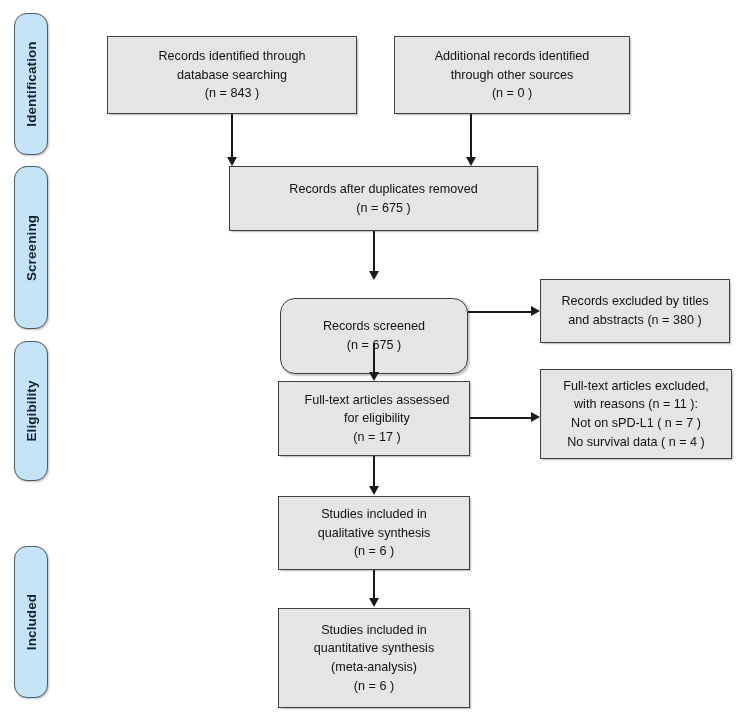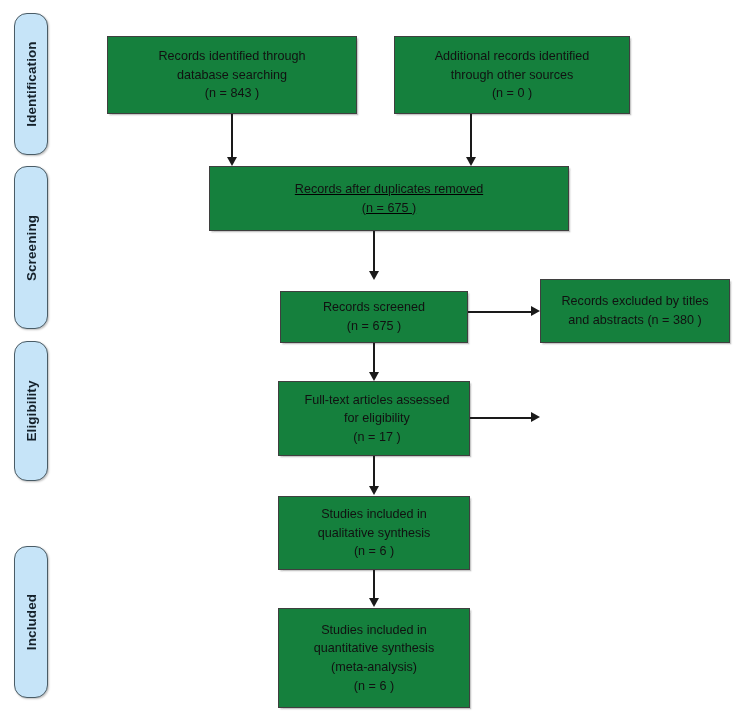--- a/index.html
+++ b/index.html
@@ -34,21 +34,21 @@
     font-size:13.5px;
     font-weight:bold;
     color:#15212b;
     letter-spacing:.1px;
   }
 
   
   .flow-box{
     position:absolute;
     box-sizing:border-box;
-    background:#15803d;
+    background:#e5e5e5;
     border:1.4px solid #3f3f3f;
     display:flex;
     align-items:center;
     justify-content:center;
     text-align:center;
     padding:2px 6px;
     box-shadow:1.5px 1.5px 1.5px rgba(0,0,0,.22);
   }
   .flow-box .box-text{
     font-size:12.6px;
@@ -116,29 +116,29 @@
 through other sources
 (n =  0 )</span>
   </div>
 
   <div class="vline" style="left:231px; top:114px; height:44px;"></div>
   <div class="arrow-down" style="left:226.5px; top:157px;"></div>
 
   <div class="vline" style="left:470px; top:114px; height:44px;"></div>
   <div class="arrow-down" style="left:465.5px; top:157px;"></div>
 
-  <div class="flow-box" style="left:209px; top:166px; width:360px; height:65px;text-decoration:underline;">
+  <div class="flow-box" style="left:229px; top:166px; width:309px; height:65px;">
     <span class="box-text">Records after duplicates removed
 (n =  675 )</span>
   </div>
 
   <div class="vline" style="left:373px; top:231px; height:41px;"></div>
   <div class="arrow-down" style="left:368.5px; top:271px;"></div>
 
-  <div class="flow-box" style="left:280px; top:291px; width:188px; height:52px;">
+  <div class="flow-box" style="left:280px; top:298px; width:188px; height:76px;border-radius:15px;">
     <span class="box-text">Records screened
 (n =  675 )</span>
   </div>
 
   <div class="flow-box" style="left:540px; top:279px; width:190px; height:64px;">
     <span class="box-text">Records excluded by titles
 and abstracts (n =  380 )</span>
   </div>
 
   <div class="hline" style="left:468px; top:311px; width:64px;"></div>
@@ -146,20 +146,26 @@
 
   <div class="vline" style="left:373px; top:343px; height:30px;"></div>
   <div class="arrow-down" style="left:368.5px; top:372px;"></div>
 
   <div class="flow-box" style="left:278px; top:381px; width:192px; height:75px;padding-left:12px;">
     <span class="box-text">Full-text articles assessed
 for eligibility
 (n =  17 )</span>
   </div>
 
+  <div class="flow-box left-align" style="left:540px; top:369px; width:192px; height:90px;">
+    <span class="box-text">Full-text articles excluded,
+with reasons (n =  11 ):
+Not on sPD-L1 ( n = 7 )
+No survival data ( n = 4 )</span>
+  </div>
 
   <div class="hline" style="left:470px; top:417px; width:62px;"></div>
   <div class="arrow-right" style="left:531px; top:411.5px;"></div>
 
   <div class="vline" style="left:373px; top:456px; height:31px;"></div>
   <div class="arrow-down" style="left:368.5px; top:486px;"></div>
 
   <div class="flow-box" style="left:278px; top:496px; width:192px; height:74px;">
     <span class="box-text">Studies included in
 qualitative synthesis

